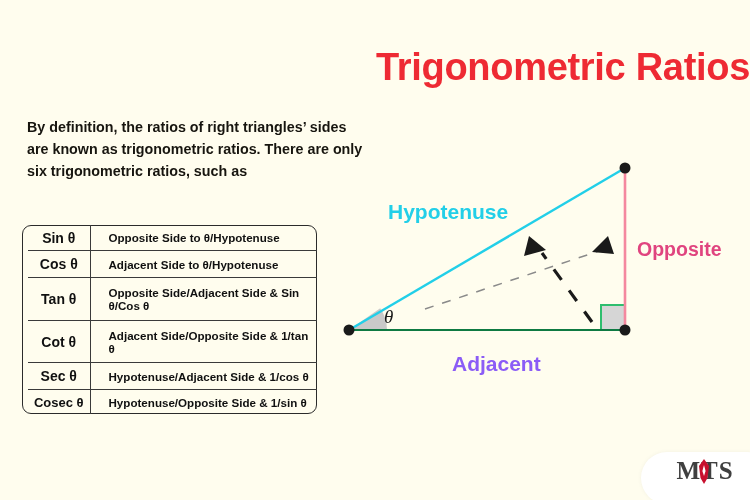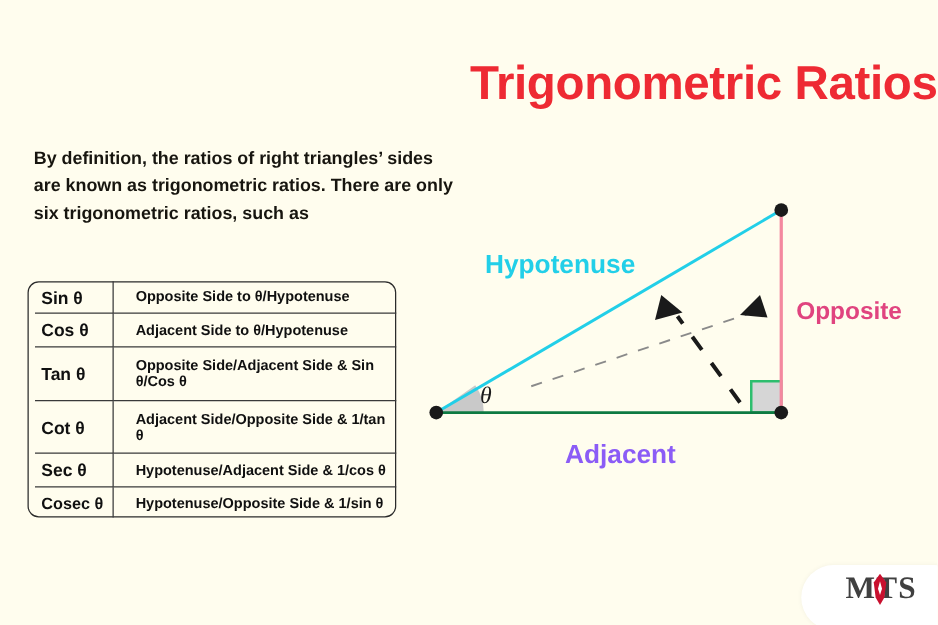--- a/index.html
+++ b/index.html
@@ -72,21 +72,21 @@
   }
   #ratios-table td {
     border: 1.3px solid #3a3a3a;
     padding: 0 5px;
     vertical-align: middle;
     color: #101010;
     box-sizing: border-box;
   }
   #ratios-table td.fn {
     width: 62px;
-    text-align: left;
+    text-align: center;
     font-size: 14px;
     font-weight: bold;
     border-left: none;
   }
   #ratios-table td.def {
     font-size: 11.6px;
     font-weight: bold;
     text-align: left;
     padding-left: 18px;
     border-right: none;

